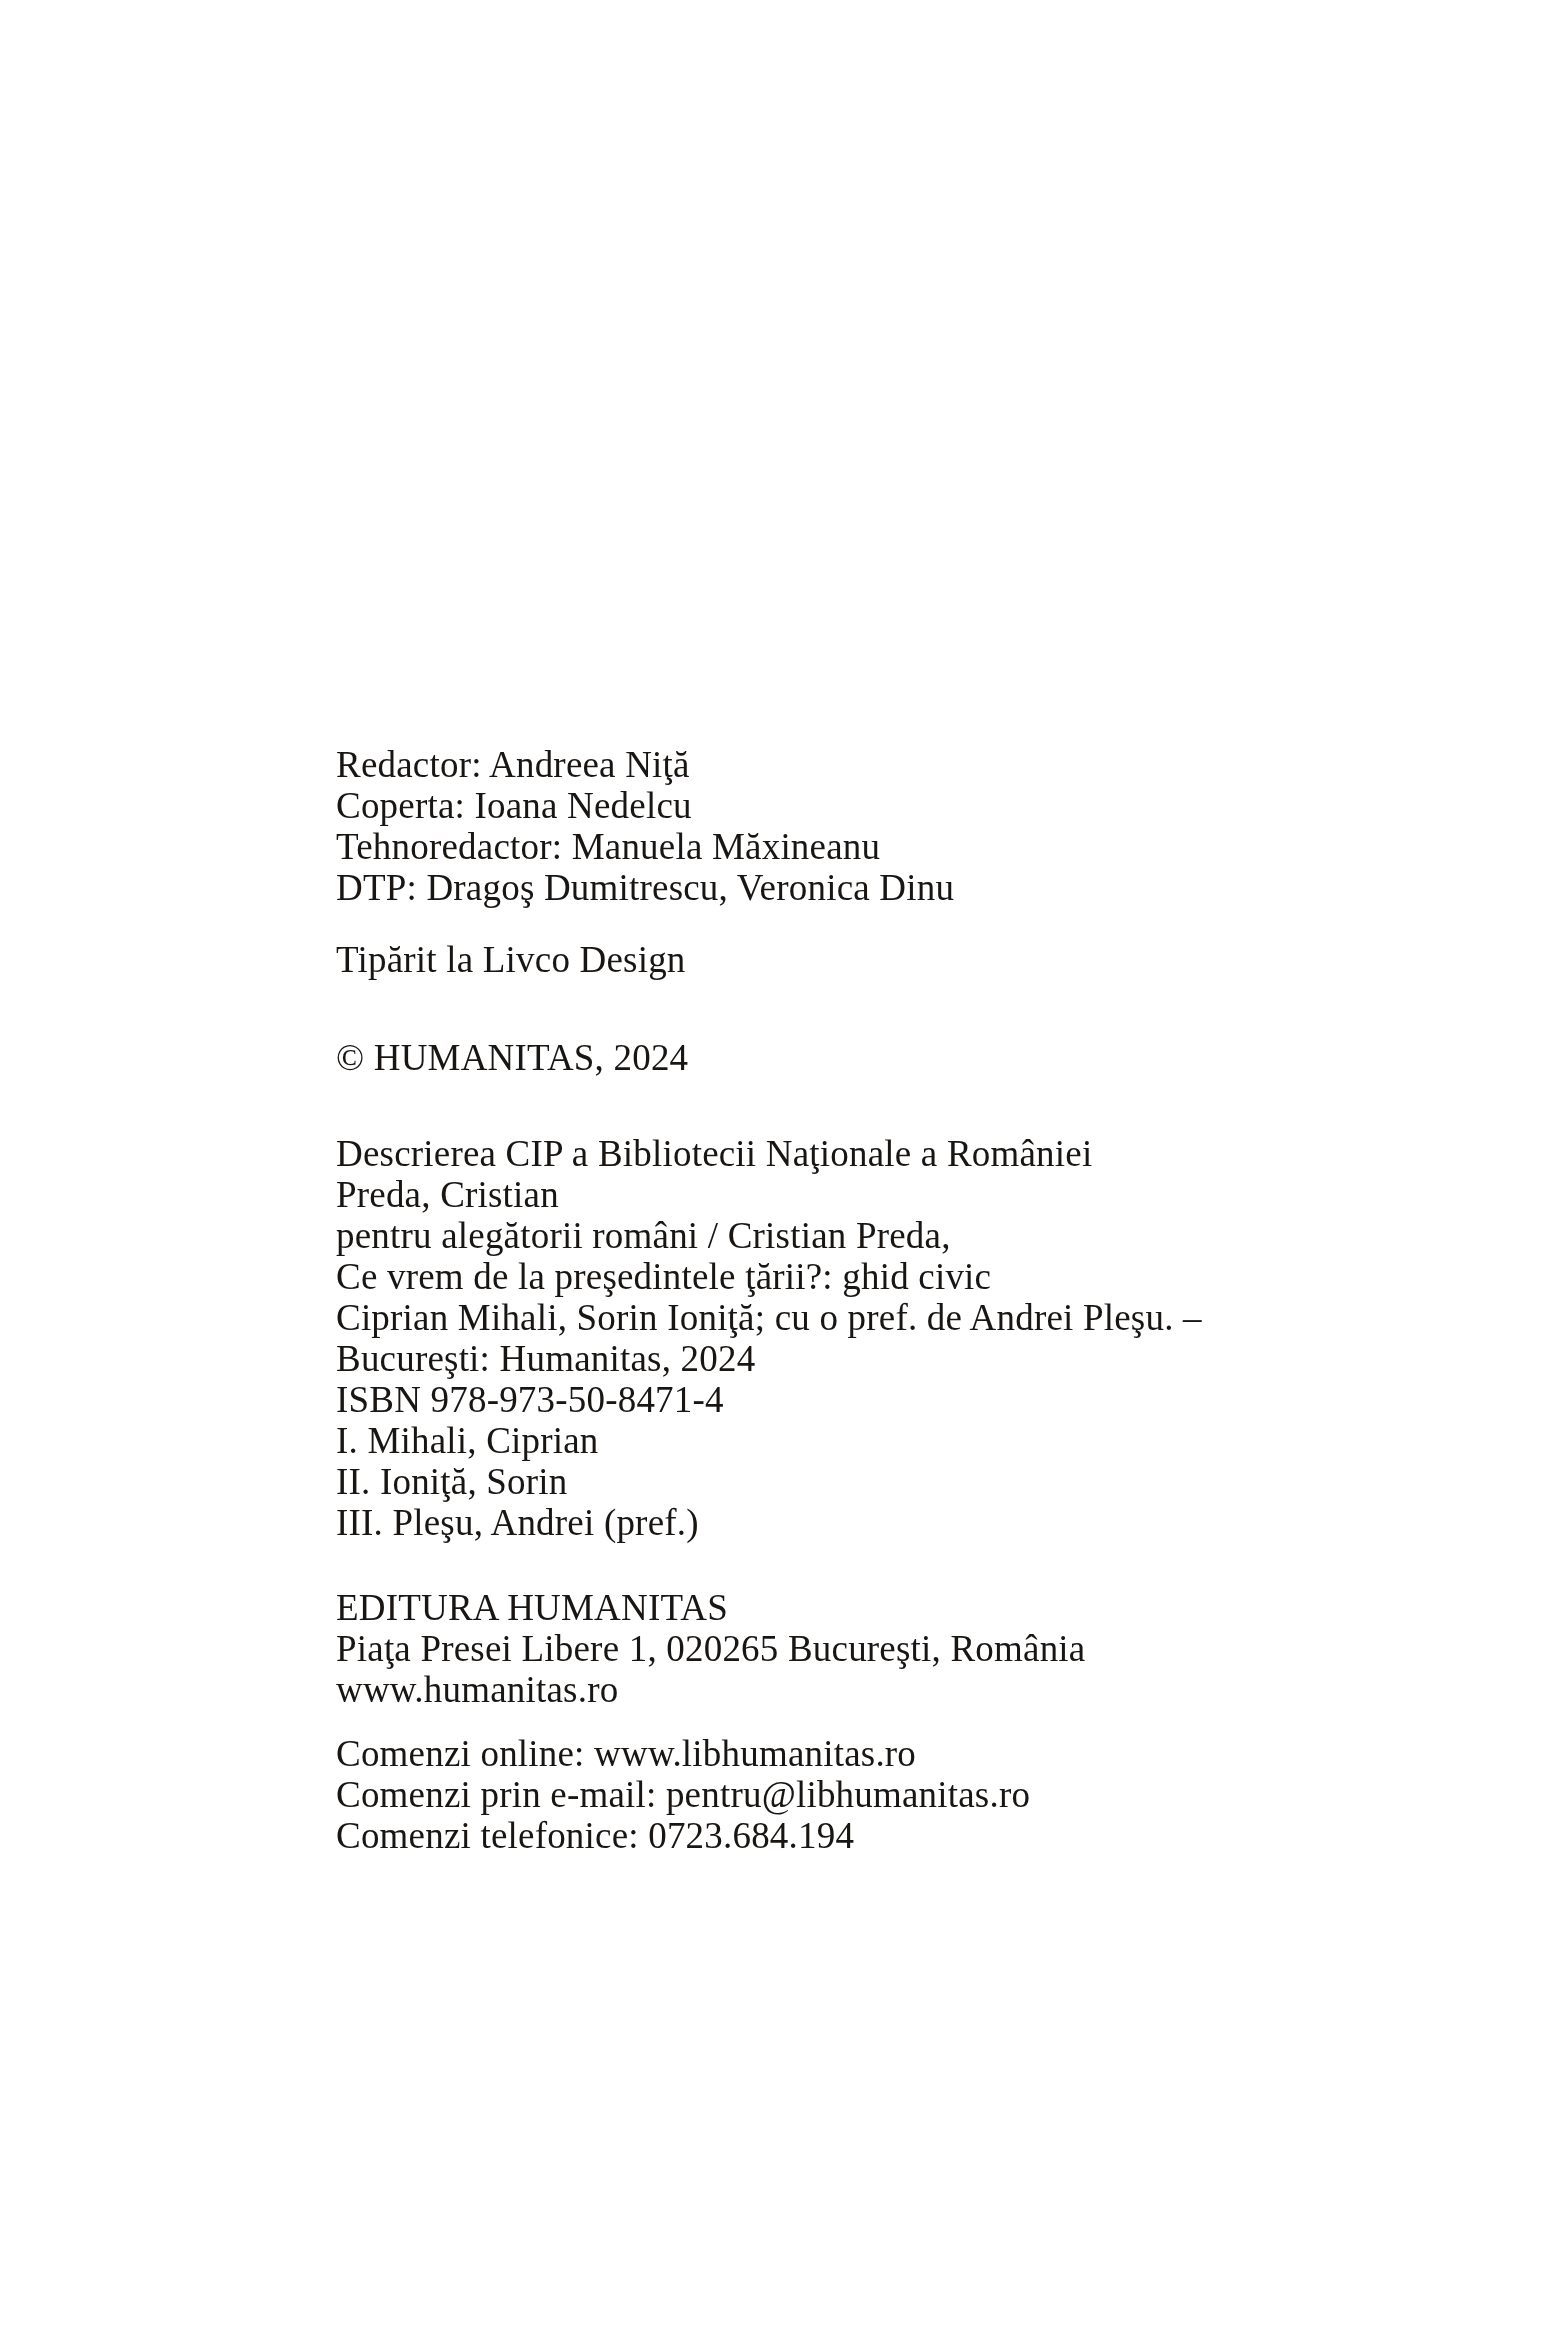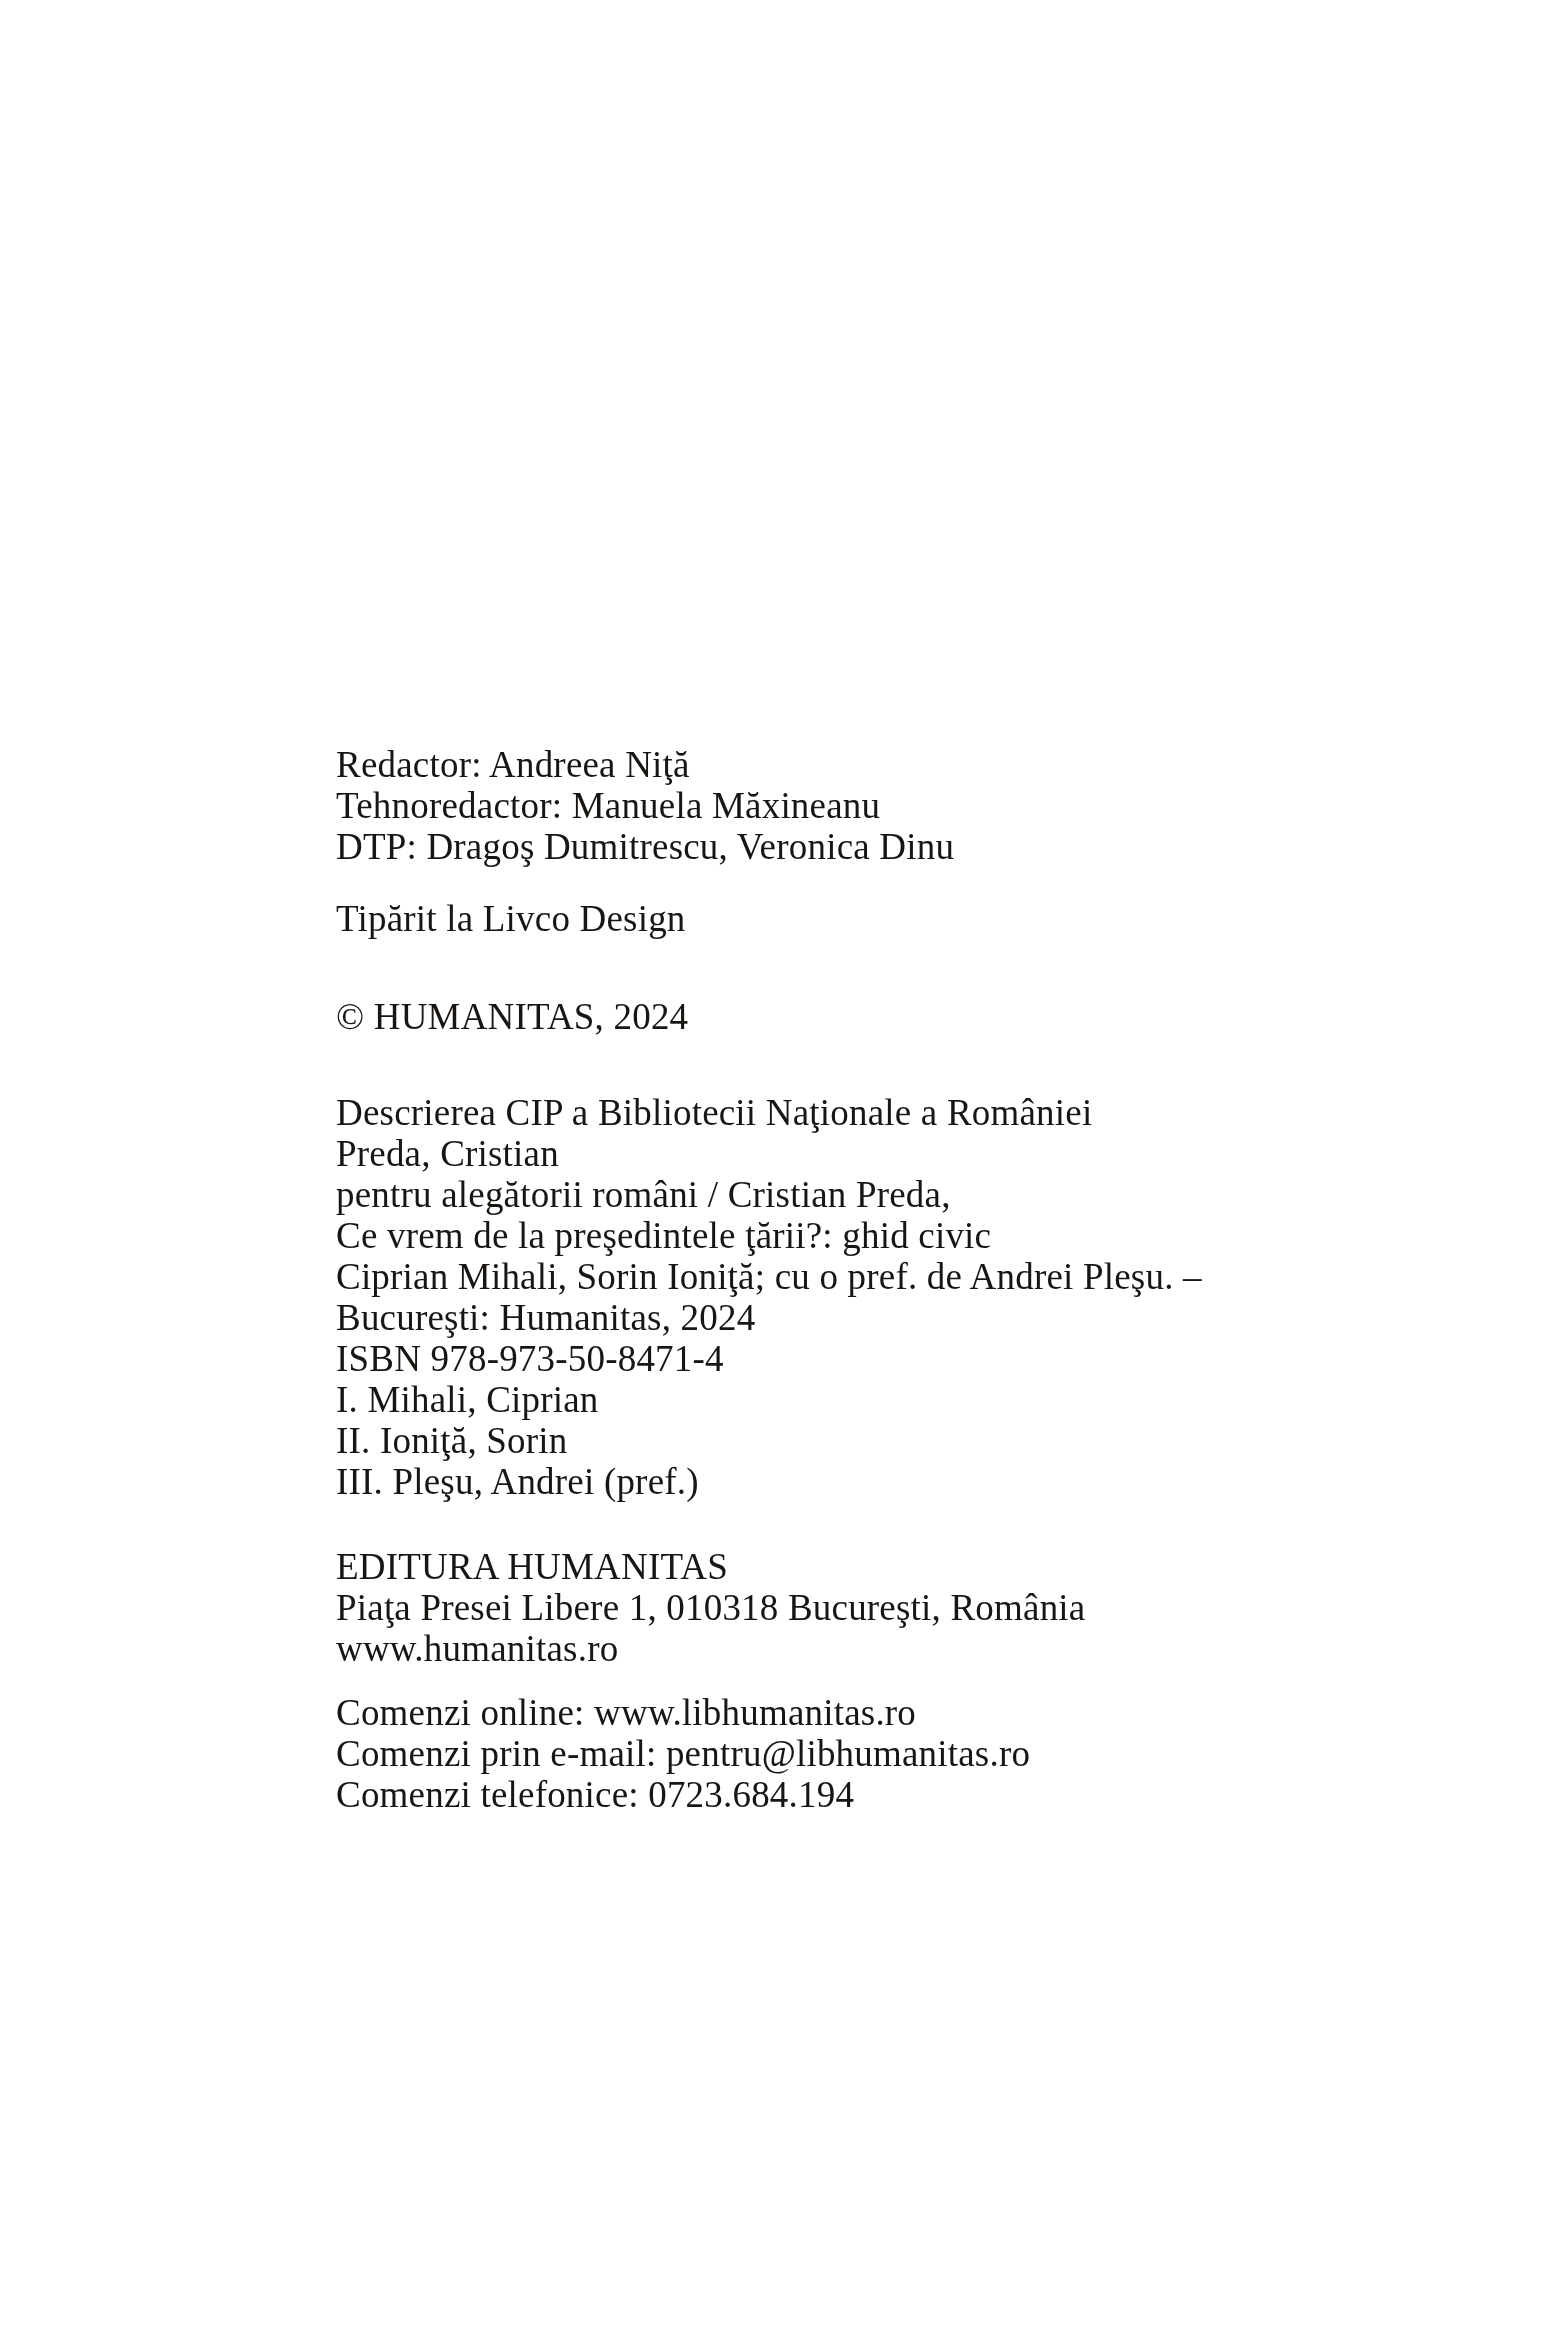--- a/index.html
+++ b/index.html
@@ -38,20 +38,21 @@
   .block-orders    { margin-bottom: 0; }
 </style>
 </head>
 <body>
 
 <div class="page">
   <div class="content">
 
     <div class="block-credits">
       <p>Redactor: Andreea Niţă</p>
+      <p>Coperta: Ioana Nedelcu</p>
       <p>Tehnoredactor: Manuela Măxineanu</p>
       <p>DTP: Dragoş Dumitrescu, Veronica Dinu</p>
     </div>
 
     <div class="block-printer">
       <p>Tipărit la Livco Design</p>
     </div>
 
     <div class="block-copyright">
       <p>© HUMANITAS, 2024</p>
@@ -65,21 +66,21 @@
       <p>Ciprian Mihali, Sorin Ioniţă; cu o pref. de Andrei Pleşu. –</p>
       <p>Bucureşti: Humanitas, 2024</p>
       <p>ISBN 978-973-50-8471-4</p>
       <p>I. Mihali, Ciprian</p>
       <p>II. Ioniţă, Sorin</p>
       <p>III. Pleşu, Andrei (pref.)</p>
     </div>
 
     <div class="block-publisher">
       <p>EDITURA HUMANITAS</p>
-      <p>Piaţa Presei Libere 1, 010318 Bucureşti, România</p>
+      <p>Piaţa Presei Libere 1, 020265 Bucureşti, România</p>
       <p>www.humanitas.ro</p>
     </div>
 
     <div class="block-orders">
       <p>Comenzi online: www.libhumanitas.ro</p>
       <p>Comenzi prin e-mail: pentru@libhumanitas.ro</p>
       <p>Comenzi telefonice: 0723.684.194</p>
     </div>
 
   </div>

